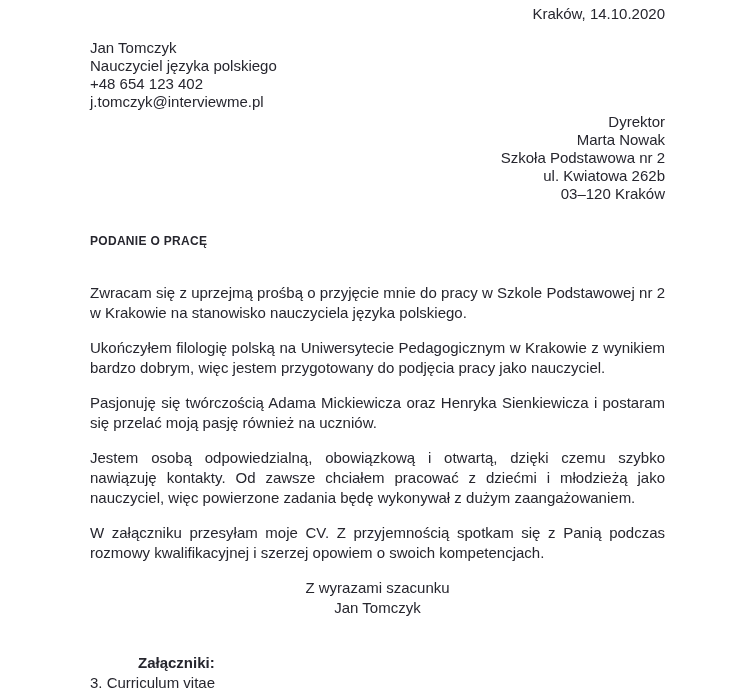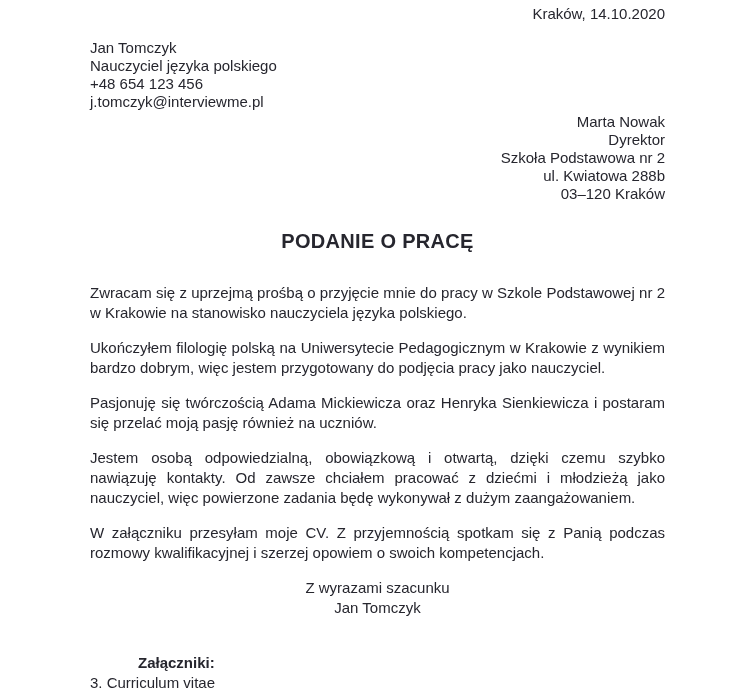--- a/index.html
+++ b/index.html
@@ -33,23 +33,22 @@
     text-align: left;
   }
   .recipient {
     margin-top: 2px;
     font-size: 15px;
     line-height: 18px;
     text-align: right;
   }
   .title {
     margin: 28px 0 32px 0;
-    font-size: 20px;
+    font-size: 12px;
     font-weight: bold;
-    text-align: center;
     letter-spacing: 0.3px;
     line-height: 20px;
   }
   .body-text p {
     margin: 10px 0 15px 0;
     font-size: 15px;
     line-height: 20px;
     text-align: justify;
   }
   .closing {
@@ -71,29 +70,29 @@
 </head>
 <body>
 
 <div class="page">
 
   <div class="date-line">Kraków, 14.10.2020</div>
 
   <div class="sender">
     <div>Jan Tomczyk</div>
     <div>Nauczyciel języka polskiego</div>
-    <div>+48 654 123 456</div>
+    <div>+48 654 123 402</div>
     <div>j.tomczyk@interviewme.pl</div>
   </div>
 
   <div class="recipient">
+    <div>Dyrektor</div>
     <div>Marta Nowak</div>
-    <div>Dyrektor</div>
     <div>Szkoła Podstawowa nr 2</div>
-    <div>ul. Kwiatowa 288b</div>
+    <div>ul. Kwiatowa 262b</div>
     <div>03–120 Kraków</div>
   </div>
 
   <div class="title">PODANIE O PRACĘ</div>
 
   <div class="body-text">
     <p>Zwracam się z uprzejmą prośbą o przyjęcie mnie do pracy w Szkole Podstawowej nr 2 w Krakowie na stanowisko nauczyciela języka polskiego.</p>
     <p>Ukończyłem filologię polską na Uniwersytecie Pedagogicznym w Krakowie z wynikiem bardzo dobrym, więc jestem przygotowany do podjęcia pracy jako nauczyciel.</p>
     <p>Pasjonuję się twórczością Adama Mickiewicza oraz Henryka Sienkiewicza i postaram się przelać moją pasję również na uczniów.</p>
     <p>Jestem osobą odpowiedzialną, obowiązkową i otwartą, dzięki czemu szybko nawiązuję kontakty. Od zawsze chciałem pracować z dziećmi i młodzieżą jako nauczyciel, więc powierzone zadania będę wykonywał z dużym zaangażowaniem.</p>

